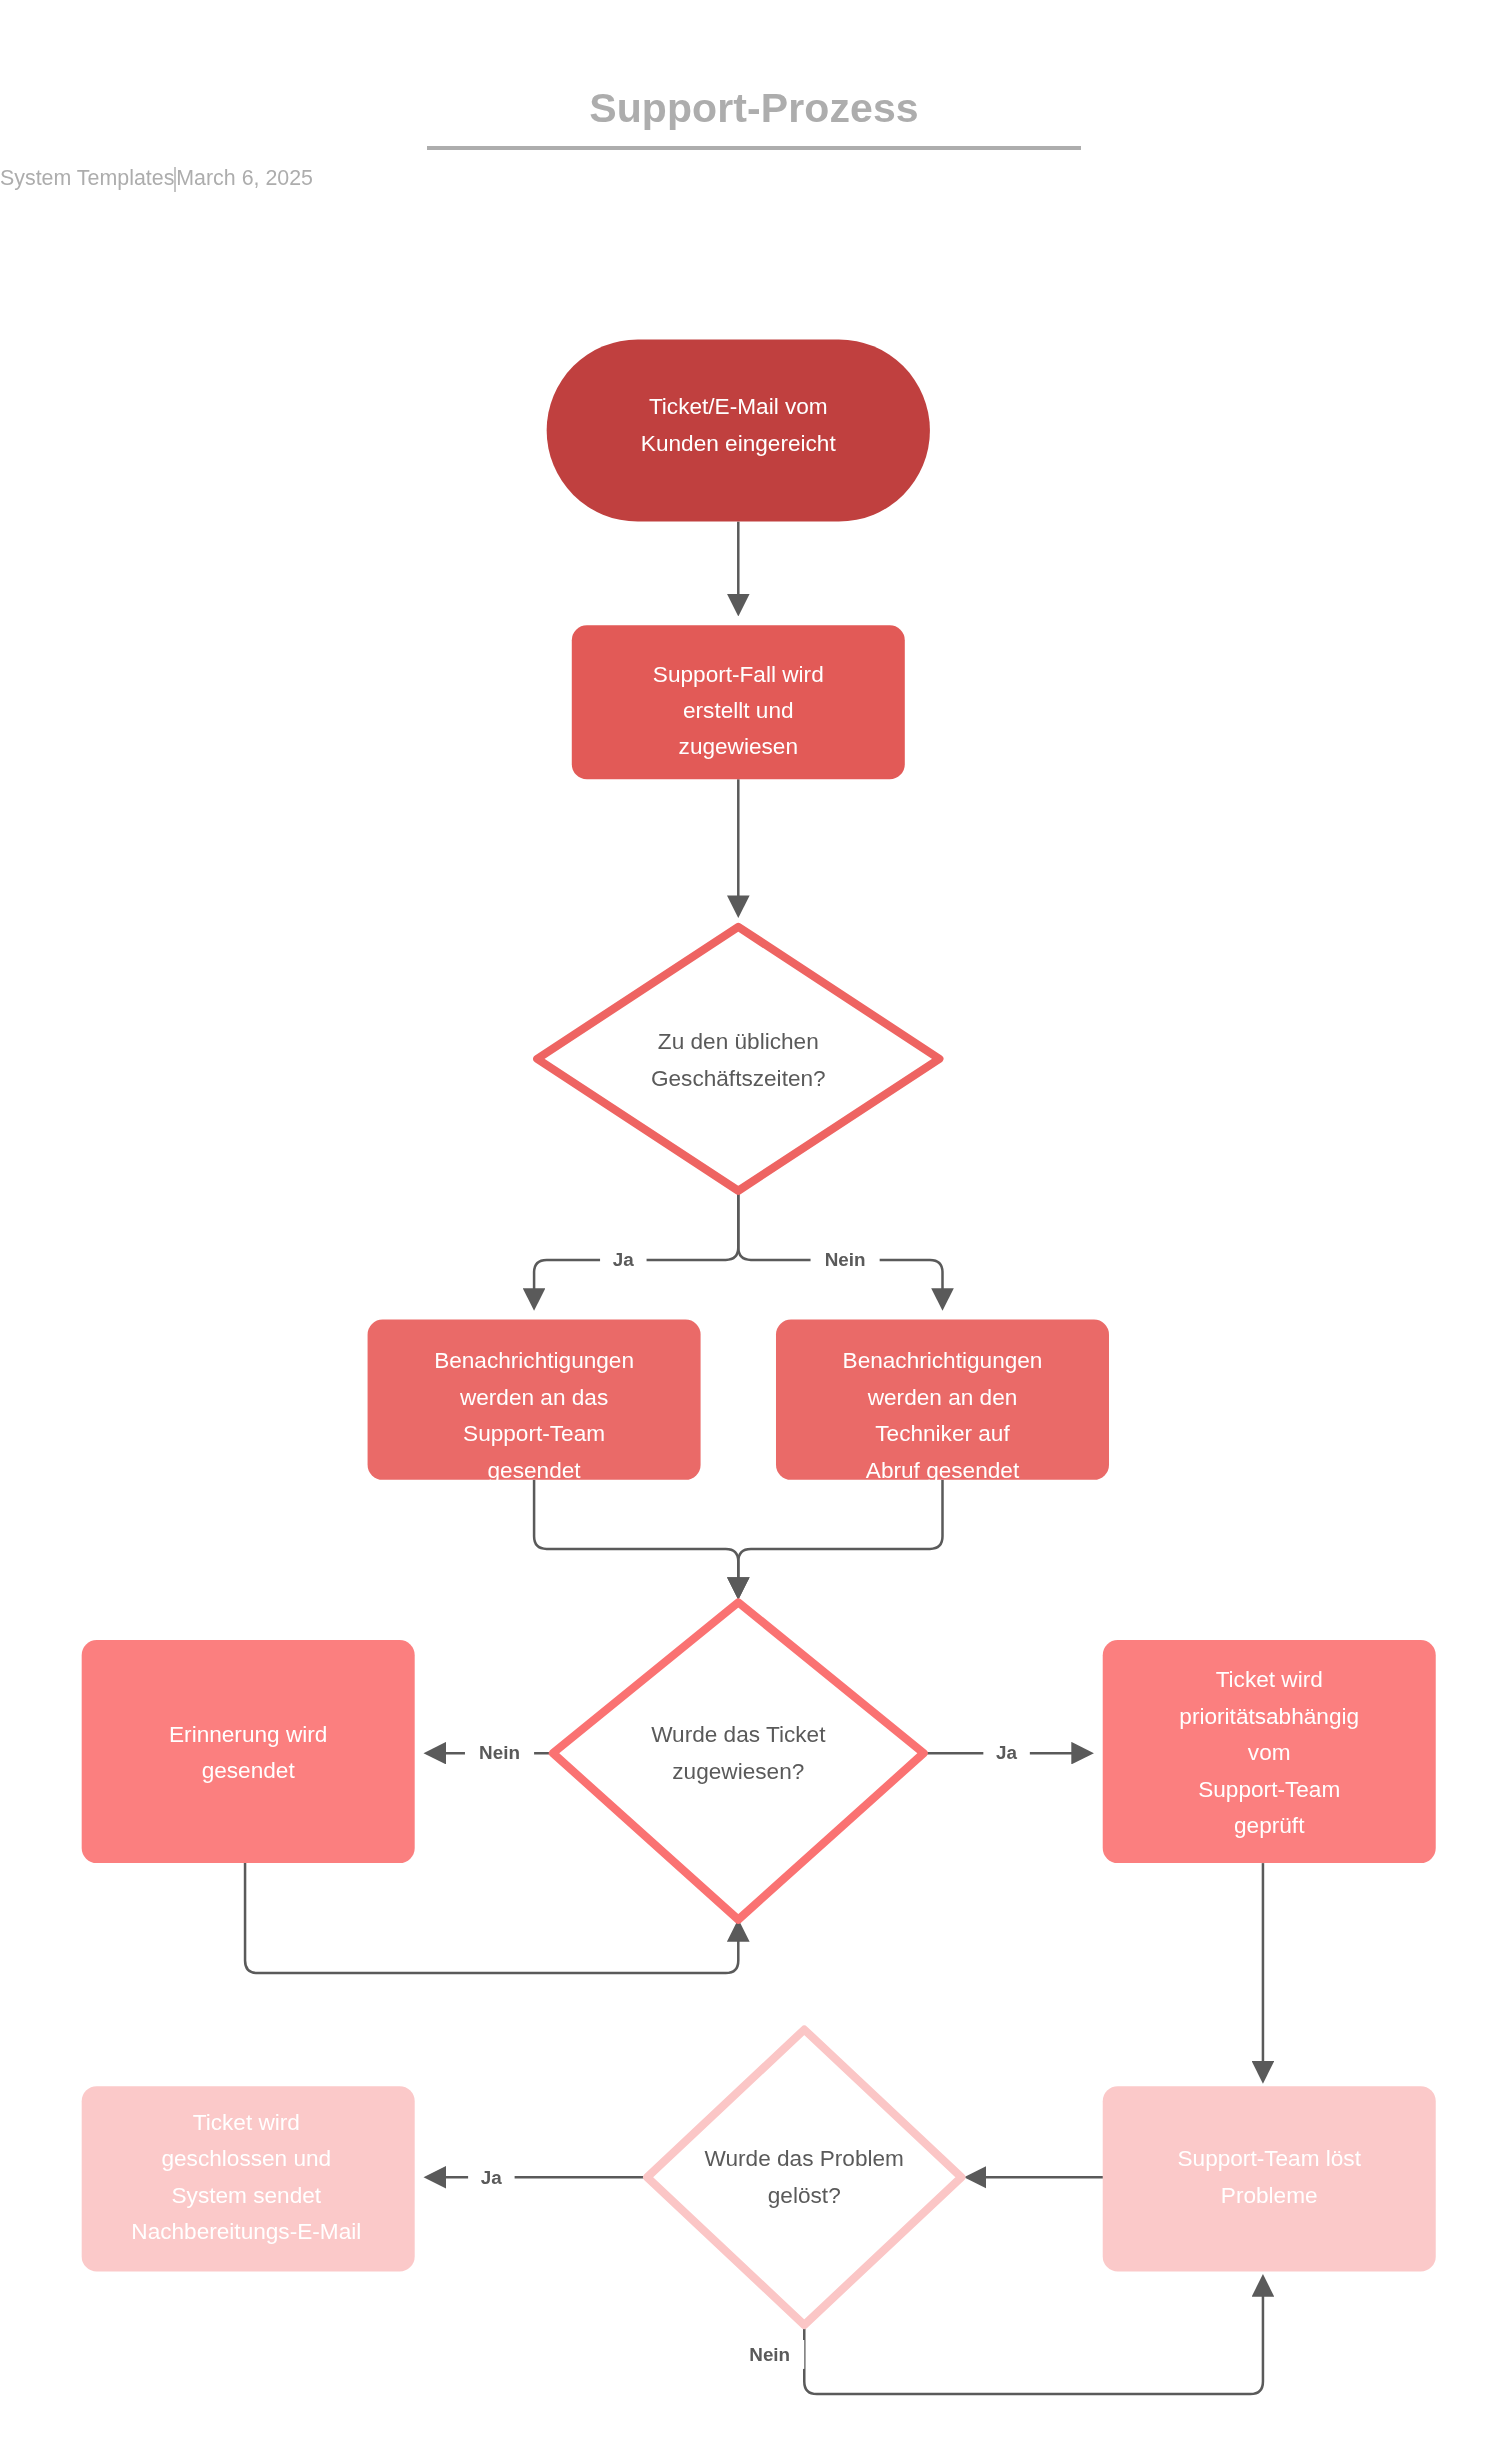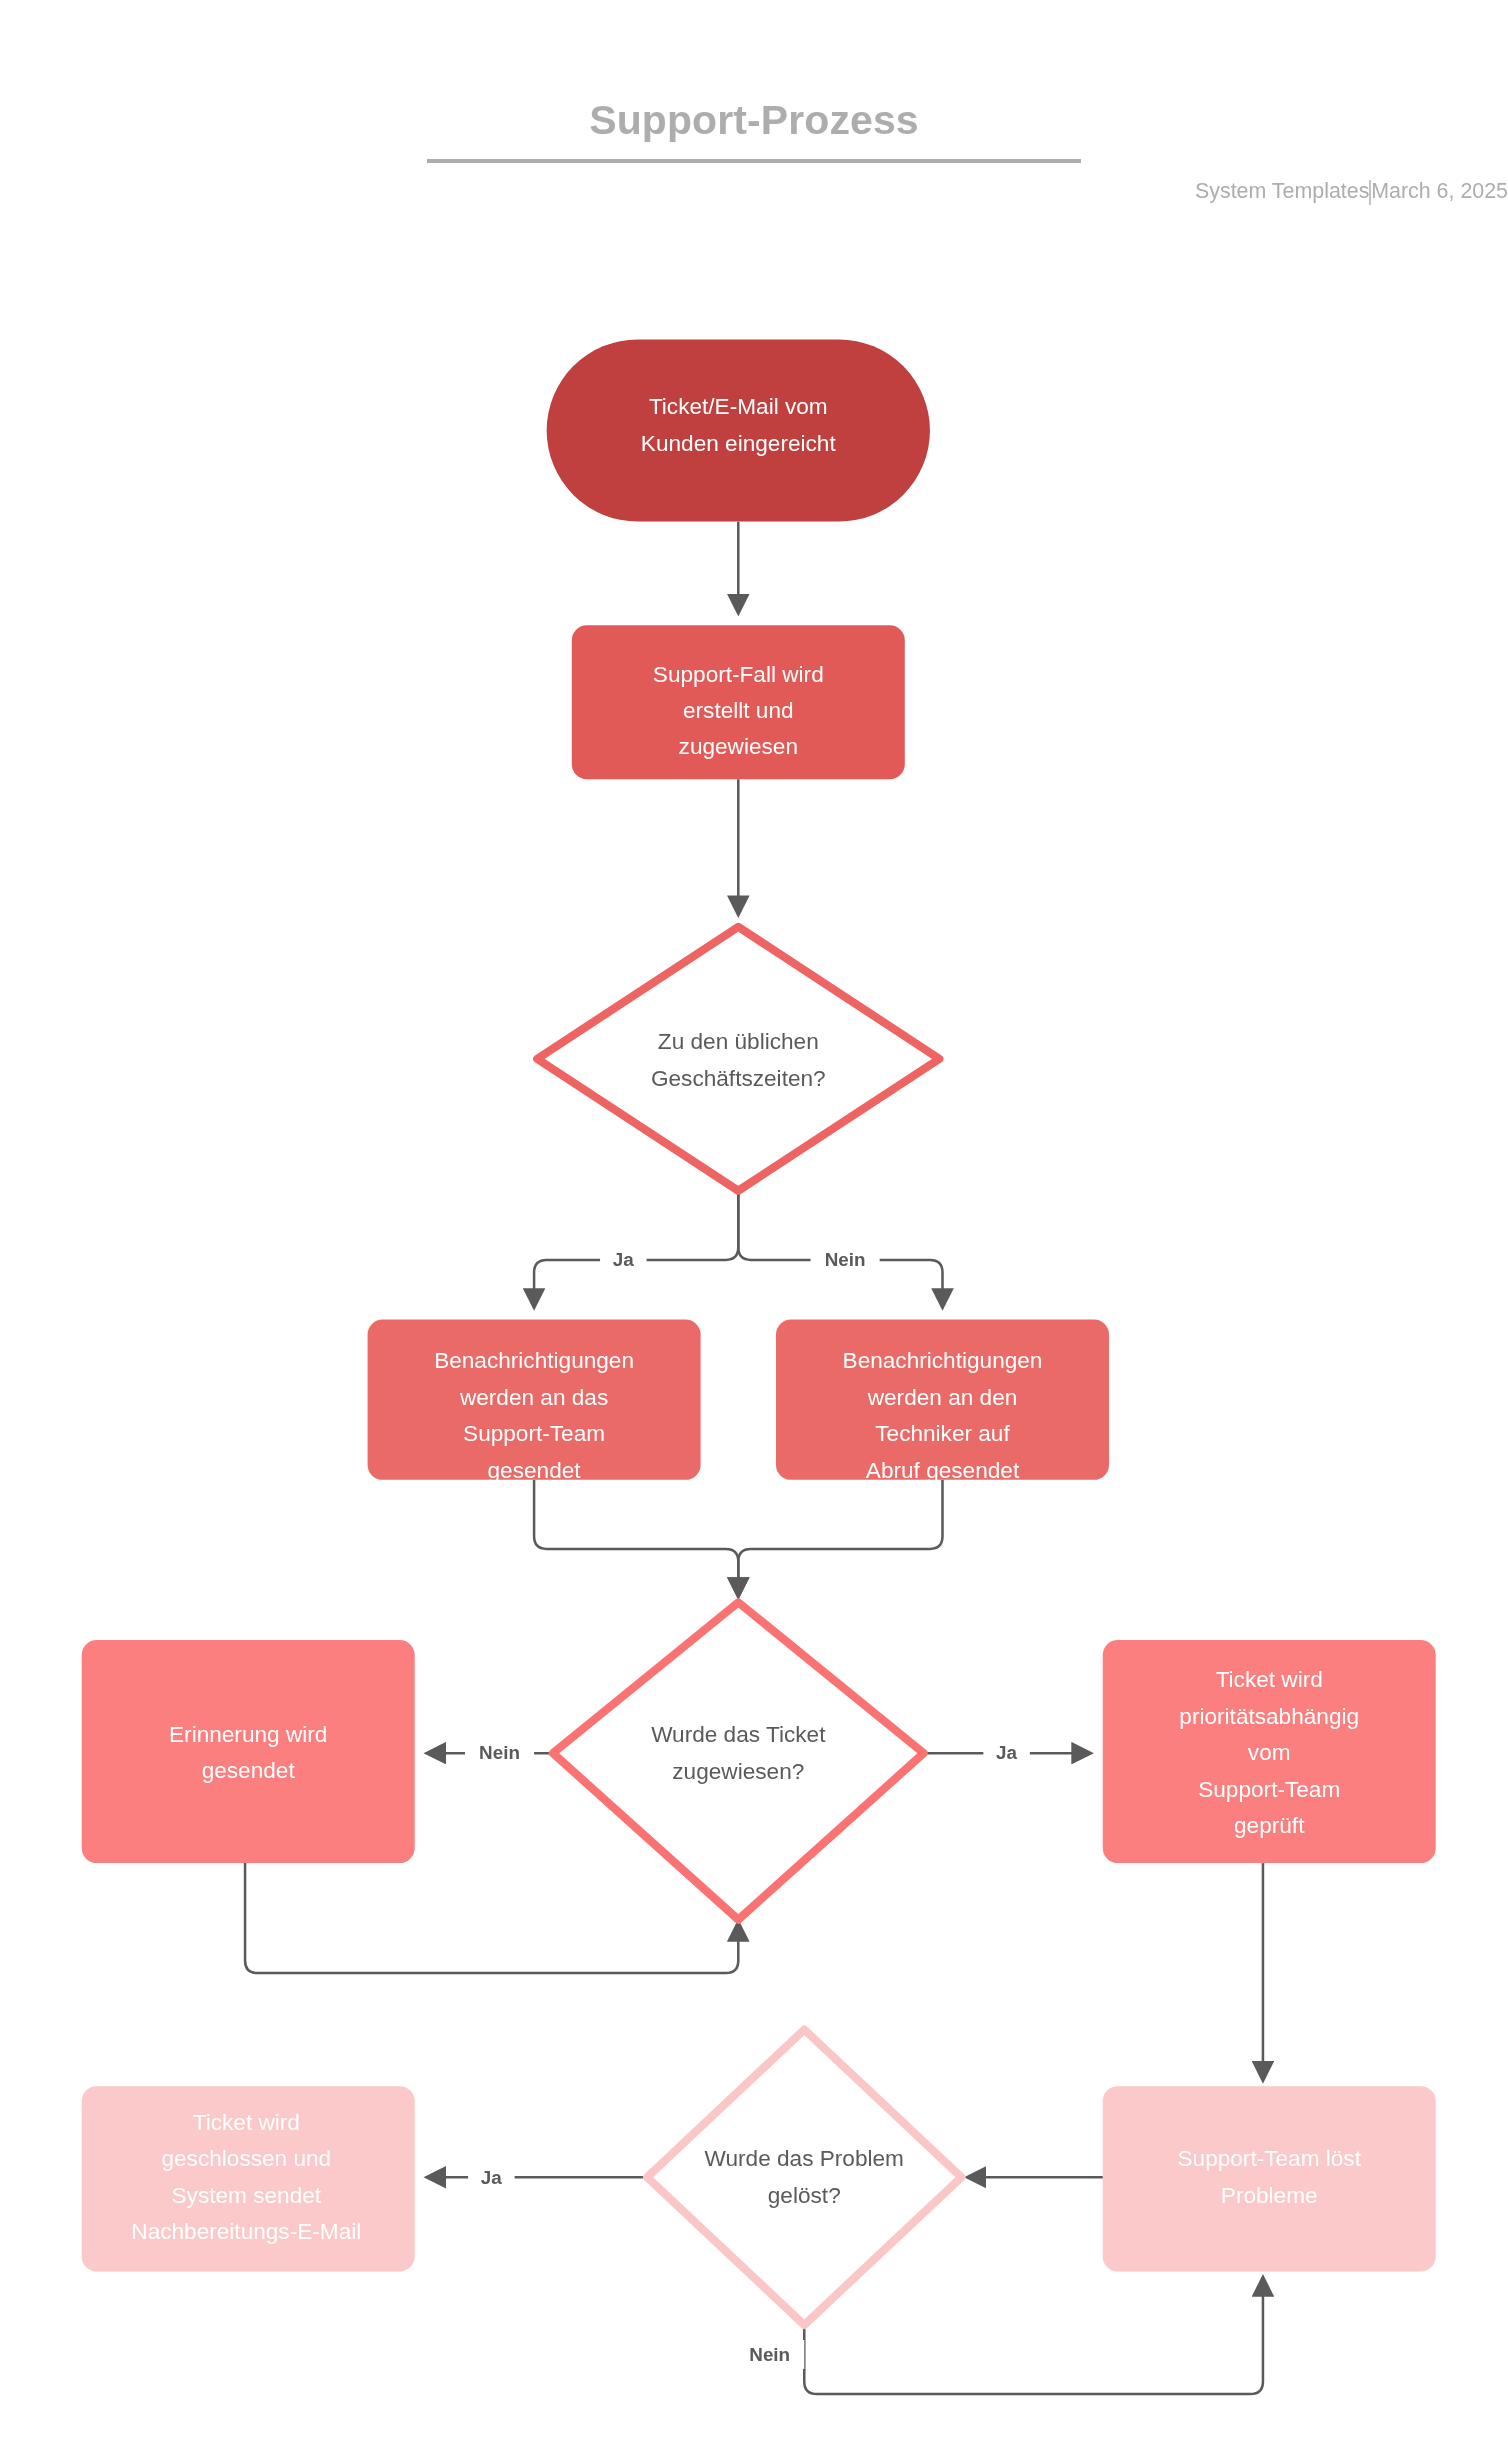--- a/index.html
+++ b/index.html
@@ -26,34 +26,34 @@
     left: 0;
     width: 1508px;
     text-align: center;
   }
   .doc-title {
     font-size: 41px;
     font-weight: bold;
     color: #adadad;
     letter-spacing: 0.1px;
     line-height: 1.1;
-    margin: 16px;
+    margin: 4px;
   }
   .title-rule {
     width: 654px;
     height: 3.8px;
     background: #adadad;
     margin: 15px auto 0 auto;
   }
   .subtitle {
     margin-top: 16.3px;
     font-size: 21.4px;
     color: #adadad;
     display: flex;
-    justify-content: flex-end;
+    justify-content: flex-start;
     align-items: center;
     gap: 0;
     line-height: 1.2;
   }
   .subtitle .sep {
     display: inline-block;
     width: 1.9px;
     height: 25px;
     background: #c3c3c3;
   }

